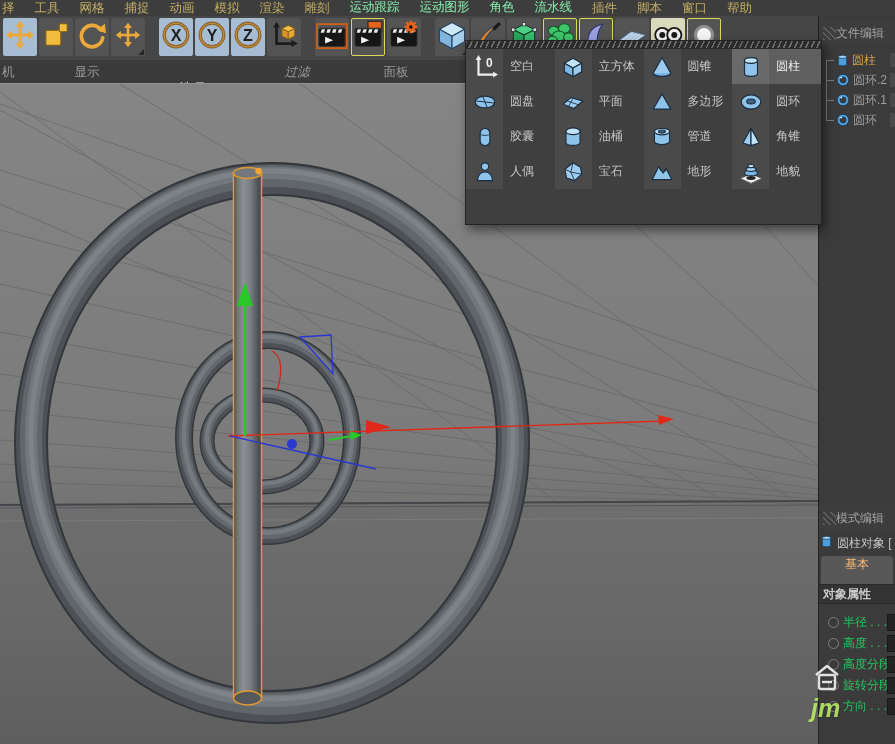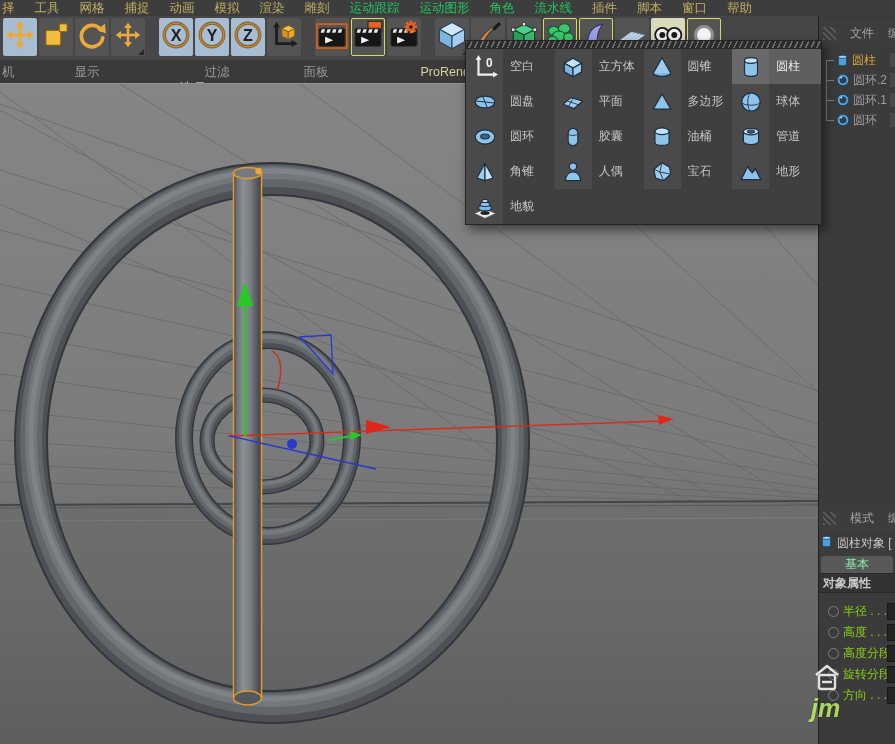--- a/index.html
+++ b/index.html
@@ -5,21 +5,21 @@
   html,body{margin:0;padding:0;}
   body{
     width:895px;height:744px;position:relative;overflow:hidden;
     background:#3d3d3d;font-family:"Liberation Sans",sans-serif;
     -webkit-font-smoothing:antialiased;user-select:none;
   }
   
   #menubar{height:16px;display:flex;gap:20px;padding:1px 0 0 2px;
     font-size:12.5px;color:#c2ac62;background:#3d3d3d;white-space:nowrap;overflow:hidden;}
   #menubar .mi{line-height:15px;}
-  #menubar .mi.bright{color:#22c55e;}
+  #menubar .mi.bright{color:#86efac;font-family:Liberation Mono, monospace;}
   
   #toolbar{position:absolute;top:16px;left:0;width:818px;height:44px;
     background:#464646;display:flex;align-items:flex-start;padding:2px 0 0 2px;box-sizing:border-box;}
   .tb-btn{width:34px;height:38px;margin:0 1px;background:#545454;border-radius:2px;
     display:flex;align-items:center;justify-content:center;position:relative;flex:0 0 auto;}
   .tb-btn.active{background:#a6bdd4;}
   .tb-btn.lit{background:#d9d9bc;}
   .tb-btn.outlined{outline:1px solid #d8d85a;outline-offset:-1px;}
   .tb-btn.corner::after{content:"";position:absolute;right:1px;bottom:1px;
     border-left:6px solid transparent;border-bottom:6px solid #272727;}
@@ -41,42 +41,42 @@
   .cell{height:35px;display:flex;align-items:center;}
   .cell .ic{width:37px;height:35px;background:#4a4a4a;display:flex;align-items:center;justify-content:center;flex:0 0 auto;}
   .cell .lb{padding-left:7px;font-size:12px;color:#c6c6c6;white-space:nowrap;}
   .cell.sel{background:#5f5f5f;}
   .cell.sel .ic{background:#696969;}
   .cell.sel .lb{color:#ededed;}
   .cell.empty .ic{background:transparent;}
   
   #right-col{position:absolute;left:818px;top:16px;width:77px;height:728px;
     background:#3b3b3b;border-left:1px solid #212121;box-sizing:border-box;overflow:hidden;}
-  .panel-header{height:26px;display:flex;gap:14px;align-items:center;padding-left:4px;
+  .panel-header{height:26px;display:flex;gap:0;align-items:center;padding-left:4px;
     color:#a2a2a2;font-size:12px;background:#3d3d3d;white-space:nowrap;}
   .hatch{width:13px;height:13px;flex:0 0 auto;
     background:repeating-linear-gradient(45deg,#606060 0 1.5px,#3d3d3d 1.5px 4.5px);}
   #om{position:absolute;top:4px;left:0;right:0;}
   #om-rows{position:relative;margin-top:4px;}
   .tree-line{position:absolute;left:7px;top:10px;bottom:10px;width:1px;background:#7d7d7d;}
   .obj-row{height:20px;display:flex;align-items:center;position:relative;padding-left:18px;gap:4px;}
   .obj-row::before{content:"";position:absolute;left:7px;top:50%;width:8px;height:1px;background:#7d7d7d;}
   .obj-row .olb{font-size:12px;color:#9f9f9f;white-space:nowrap;}
   .obj-row.sel .olb{color:#d8a23a;}
   .obj-row .dots{position:absolute;right:0;width:5px;height:14px;background:#4a4a4a;}
   
   #am{position:absolute;top:489px;left:0;right:0;bottom:0;background:#3b3b3b;}
   .am-obj-row{height:24px;display:flex;gap:5px;padding-left:2px;align-items:center;
     color:#c6c6c6;font-size:12px;white-space:nowrap;}
-  #am-tab{margin:1px 2px 0 2px;height:17px;background:#585858;border-radius:3px 3px 0 0;
-    text-align:center;font-size:12px;color:#86efac;line-height:17px;}
+  #am-tab{margin:1px 2px 0 2px;height:28px;background:#585858;border-radius:3px 3px 0 0;
+    text-align:center;font-size:12px;color:#fdba74;line-height:17px;}
   #am-section{height:18px;background:#333;border-top:1px solid #2a2a2a;border-bottom:1px solid #2a2a2a;
     color:#cbcbcb;font-size:12px;font-weight:bold;padding-left:4px;line-height:18px;margin-bottom:8px;white-space:nowrap;}
   .prop-row{height:21px;display:flex;align-items:center;padding-left:9px;
-    color:#84cc16;font-size:12px;position:relative;white-space:nowrap;text-align:center;}
+    color:#22c55e;font-size:12px;position:relative;white-space:nowrap;text-align:center;}
   .kf-dot{width:9px;height:9px;border:1.5px solid #7e7e7e;border-radius:50%;margin-right:4px;flex:0 0 auto;}
   .prop-input{position:absolute;right:0;width:7px;height:15px;background:#242424;border:1px solid #191919;border-right:none;}
   
   #wm{position:absolute;left:810px;top:660px;z-index:70;pointer-events:none;opacity:.85;}
   #wm-text{color:#bef264;font-size:25px;font-weight:bold;font-style:italic;margin-left:1px;line-height:20px;
     text-shadow:0 0 2px rgba(0,0,0,.35);}
 </style>
 </head>
 <body>
 
@@ -287,21 +287,21 @@
           <circle cx="14" cy="14" r="6.5" fill="#f5f5f5"></circle>
         </svg></span>
     </div>
   </div>
 
 <div id="viewport">
   <div id="vp-menubar">
       <span class="vmi" style="margin-left: 2px;">机</span>
       <span class="vmi" style="margin-left: 60px;">显示</span>
       <span class="vmi active" style="margin-left: 80px;">选项</span>
-      <span class="vmi" style="">过滤</span>
+      <span class="vmi" style="margin-left: 80px; font-style: italic;">过滤</span>
       <span class="vmi" style="margin-left: 74px;">面板</span>
       <span class="vmi accent" style="margin-left: 92px;">ProRender</span>
     </div>
 
   <svg id="scene" width="818" height="660" viewBox="0 0 818 660">
     <defs>
       <linearGradient id="bgGrad" x1="0" y1="0" x2="0" y2="1">
         <stop offset="0" stop-color="#858585"></stop>
         <stop offset="0.55" stop-color="#7b7b7b"></stop>
         <stop offset="0.634" stop-color="#747474"></stop>
@@ -462,29 +462,20 @@
         <div class="ic">
           <svg width="26" height="26" viewBox="0 0 24 24">
             <polygon points="12,4.5 20,18.5 4,18.5" fill="#8fc4ea" stroke="#1c2e40" stroke-width="1.1"></polygon>
           </svg>
         </div>
         <span class="lb">多边形</span>
       </div>
       <div class="cell">
         <div class="ic">
           <svg width="26" height="26" viewBox="0 0 24 24">
-            <circle cx="12" cy="12" r="8.5" fill="#8fc4ea" stroke="#1c2e40" stroke-width="1.1"></circle>
-            <path d="M3.5 12 a8.5 3 0 0 0 17 0 M12 3.5 a3 8.5 0 0 0 0 17" fill="none" stroke="#1c2e40" stroke-width=".8"></path>
-          </svg>
-        </div>
-        <span class="lb">球体</span>
-      </div>
-      <div class="cell">
-        <div class="ic">
-          <svg width="26" height="26" viewBox="0 0 24 24">
             <ellipse cx="12" cy="12" rx="9" ry="6.5" fill="#8fc4ea" stroke="#1c2e40" stroke-width="1.1"></ellipse>
             <ellipse cx="12" cy="11.5" rx="4" ry="2.2" fill="#3c6486" stroke="#1c2e40" stroke-width="1"></ellipse>
           </svg>
         </div>
         <span class="lb">圆环</span>
       </div>
       <div class="cell">
         <div class="ic">
           <svg width="26" height="26" viewBox="0 0 24 24">
             <rect x="7.5" y="4" width="9" height="16" rx="4.5" fill="#8fc4ea" stroke="#1c2e40" stroke-width="1.1"></rect>

